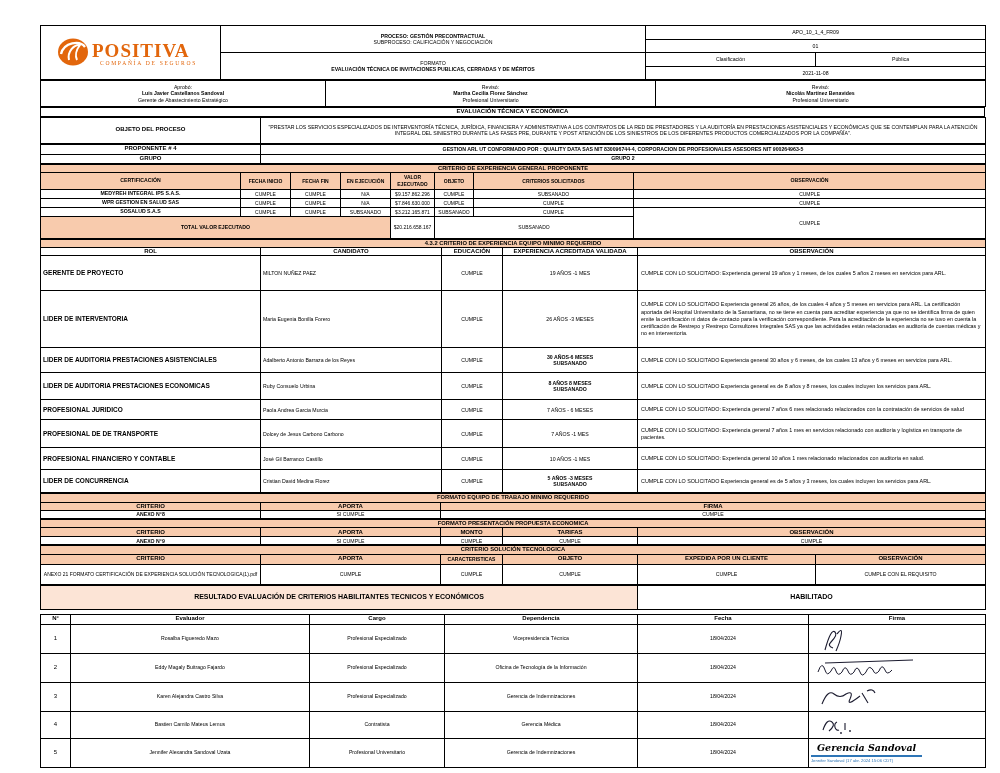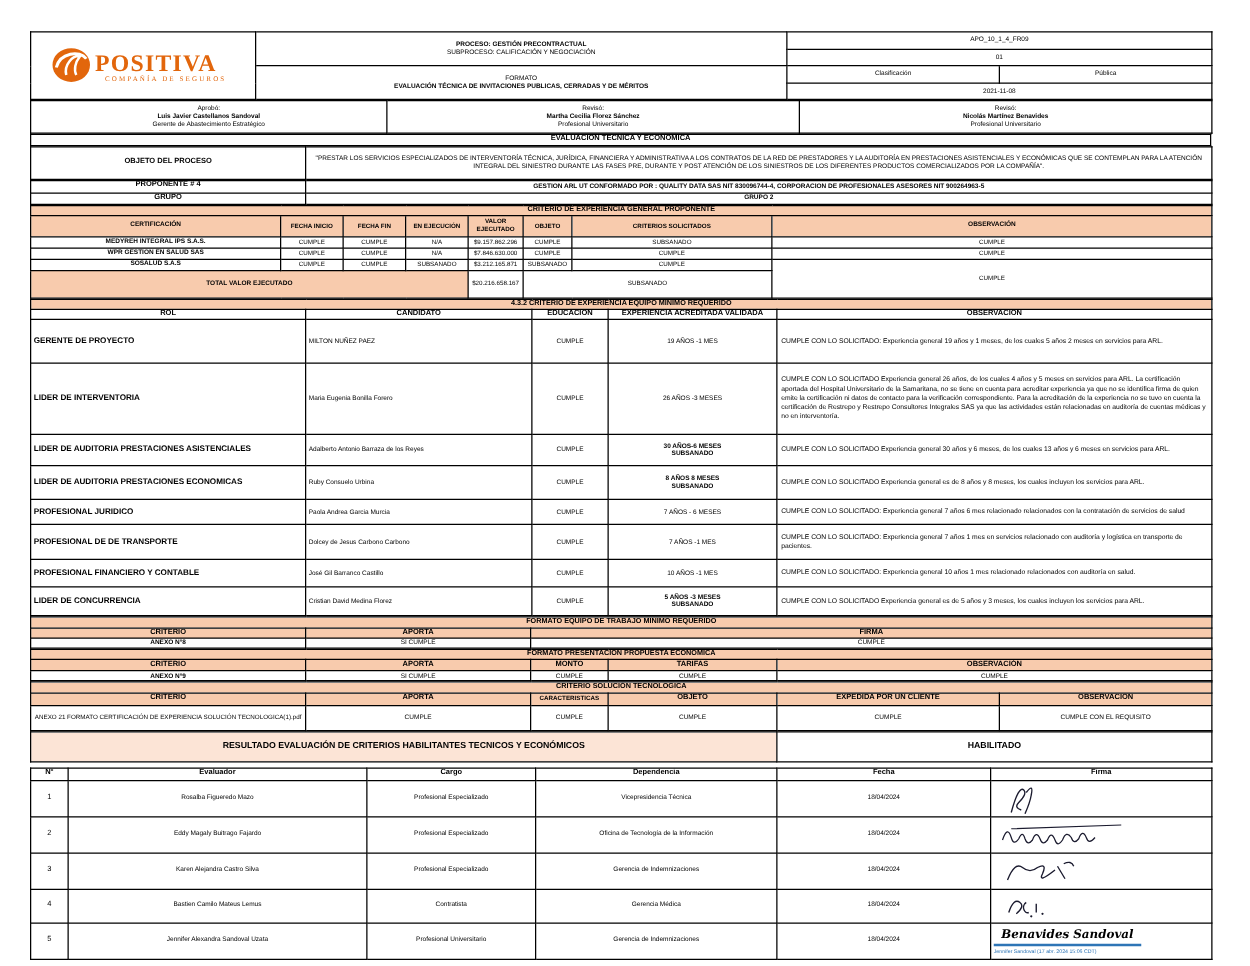--- a/index.html
+++ b/index.html
@@ -1,17 +1,17 @@
 <!DOCTYPE html>
 <html><head>
 <meta charset="utf-8">
 <style>
   * { box-sizing: border-box; margin: 0; padding: 0; }
   html,body { background:#fff; width:1000px; }
-  .doc { width:945px; margin:25px 0 0 24px; font-family:"Liberation Sans", sans-serif; color:#000; }
+  .doc { width:945px; margin:25px 0 0 40px; font-family:"Liberation Sans", sans-serif; color:#000; }
   table { border-collapse:collapse; table-layout:fixed; width:945px; }
   td { border:1px solid #000; padding:0 2px; text-align:center; vertical-align:middle;
        font-size:5.5px; line-height:1.25; overflow:hidden; word-wrap:break-word; }
   .left  { text-align:left; }
   .b     { font-weight:700; }
   .s5    { font-size:5px; }
   .s52   { font-size:5.2px; }
   .s6    { font-size:6px; }
   .s65   { font-size:6.5px; }
   .s7    { font-size:7px; }
@@ -473,20 +473,20 @@
         </svg>
       </td>
     </tr>
     <tr class="h29">
       <td class="s6">5</td>
       <td class="s52">Jennifer Alexandra Sandoval Uzata</td>
       <td class="s52">Profesional Universitario</td>
       <td class="s52">Gerencia de Indemnizaciones</td>
       <td class="s52">18/04/2024</td>
       <td class="left">
-        <div class="sig-name">Benavides Sandoval</div>
+        <div class="sig-name">Gerencia Sandoval</div>
         <div class="sig-sub">Jennifer Sandoval (17 abr. 2024 15:06 CDT)</div>
       </td>
     </tr>
   </tbody>
     </table>
 
 </div>
 
 </body></html>

